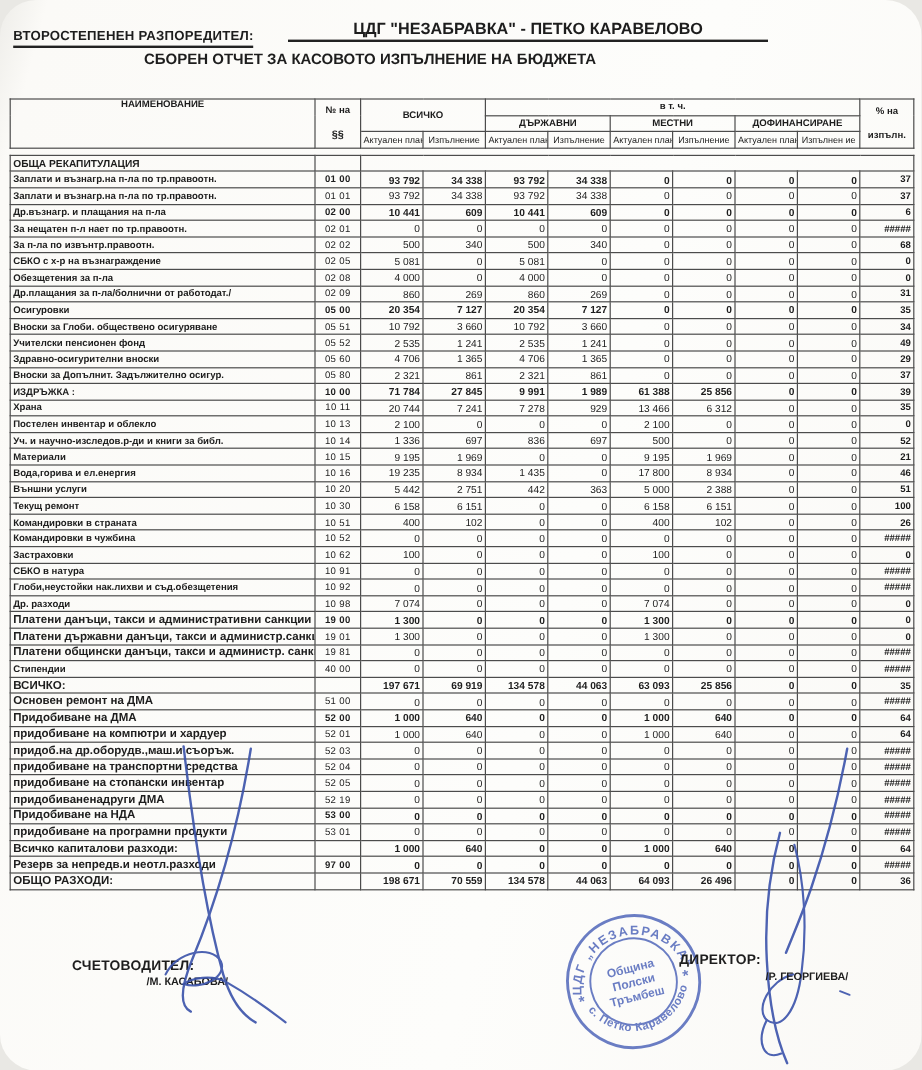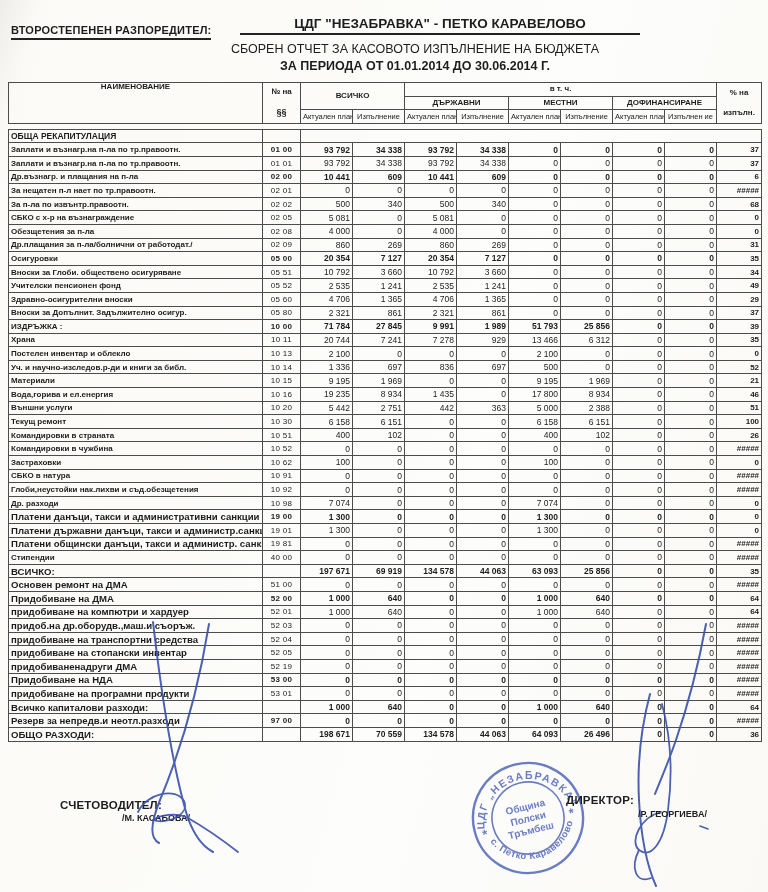--- a/index.html
+++ b/index.html
@@ -6,35 +6,36 @@
     --ink:#3a52aa;
     --stamp:#4b62b8;
     --txt:#1d1d1d;
     --line:#4c4c4c;
   }
   html,body{margin:0;padding:0;}
   body{background:#e9e8e4;font-family:"Liberation Sans",sans-serif;color:var(--txt);}
   .page{
     position:relative;width:768px;height:892px;overflow:hidden;
     background:linear-gradient(105deg,#eeede9 0%,#fbfaf7 4%,#fdfdfb 60%,#faf9f6 100%);
+    border-radius:30px;
   }
   
   .distributor{
     position:absolute;left:11px;top:24px;
     font-size:11px;font-weight:700;letter-spacing:.2px;
     border-bottom:2px solid #222;padding-bottom:2px;
   }
   .org-title{
     position:absolute;left:240px;top:16px;width:400px;text-align:center;
     font-size:13.5px;font-weight:700;
     border-bottom:2px solid #222;padding-bottom:2px;
   }
   .report-title{
-    position:absolute;left:120px;top:42px;width:590px;text-align:center;
-    font-size:12.5px;font-weight:400;
+    position:absolute;left:120px;top:42px;width:590px;text-align:left;
+    font-size:12.5px;font-weight:700;
   }
   .report-period{
     position:absolute;left:120px;top:59px;width:590px;text-align:center;
     font-size:12.5px;font-weight:700;
   }
   
   table.report{
     position:absolute;left:8px;top:82px;width:753px;
     border-collapse:collapse;table-layout:fixed;
   }
@@ -77,21 +78,20 @@
   .stamp-text{fill:var(--stamp);font-family:"Liberation Sans",sans-serif;font-weight:700;}
 </style>
 </head>
 <body>
 
 <div class="page">
 
   <div class="distributor">ВТОРОСТЕПЕНЕН РАЗПОРЕДИТЕЛ:</div>
   <div class="org-title">ЦДГ "НЕЗАБРАВКА" - ПЕТКО КАРАВЕЛОВО</div>
   <div class="report-title">СБОРЕН ОТЧЕТ ЗА КАСОВОТО ИЗПЪЛНЕНИЕ НА БЮДЖЕТА</div>
-  <div class="report-period">ЗА ПЕРИОДА ОТ 01.01.2014  ДО  30.06.2014 Г.</div>
 
   <table class="report">
     <colgroup>
       <col style="width:254px">
         <col style="width:38px">
       <col style="width:52px">
         <col style="width:52px">
         <col style="width:52px">
         <col style="width:52px">
       <col style="width:52px">
@@ -310,21 +310,21 @@
           <td class="c-val">0</td>
           <td class="c-pct">37</td>
         </tr>
         <tr class="vb lb">
           <td class="c-name">ИЗДРЪЖКА :</td>
           <td class="c-par">10 00</td>
           <td class="c-val">71 784</td>
           <td class="c-val">27 845</td>
           <td class="c-val">9 991</td>
           <td class="c-val">1 989</td>
-          <td class="c-val">51 793</td>
+          <td class="c-val">61 388</td>
           <td class="c-val">25 856</td>
           <td class="c-val">0</td>
           <td class="c-val">0</td>
           <td class="c-pct">39</td>
         </tr>
         <tr>
           <td class="c-name">Храна</td>
           <td class="c-par">10 11</td>
           <td class="c-val">20 744</td>
           <td class="c-val">7 241</td>

